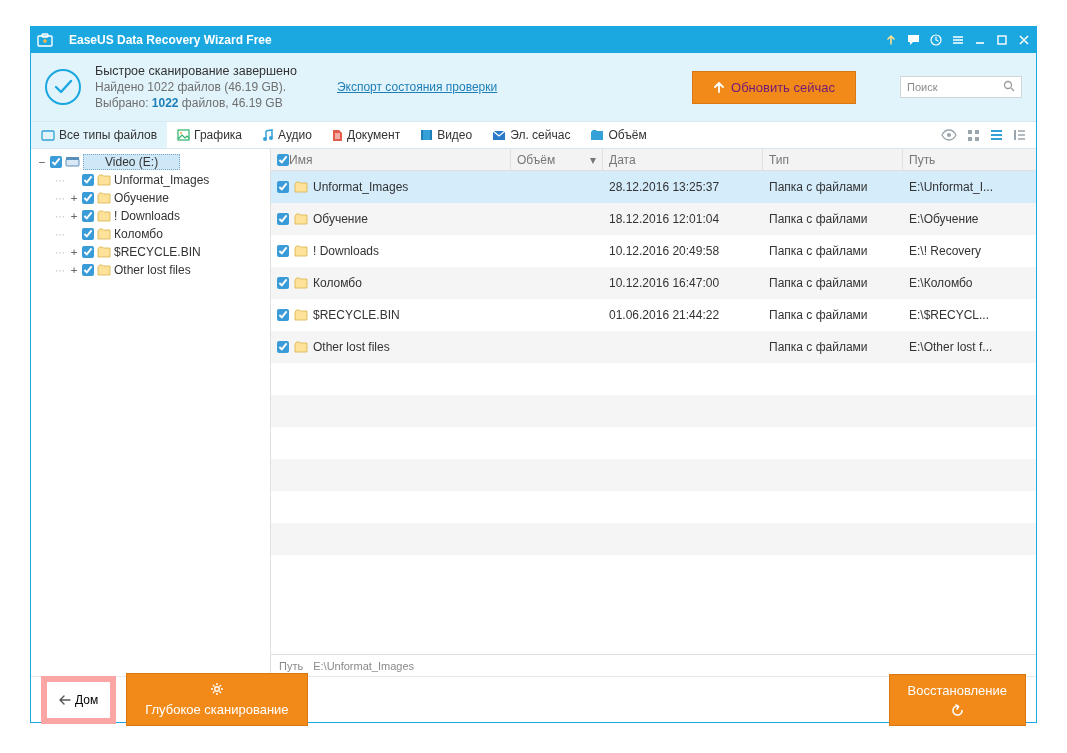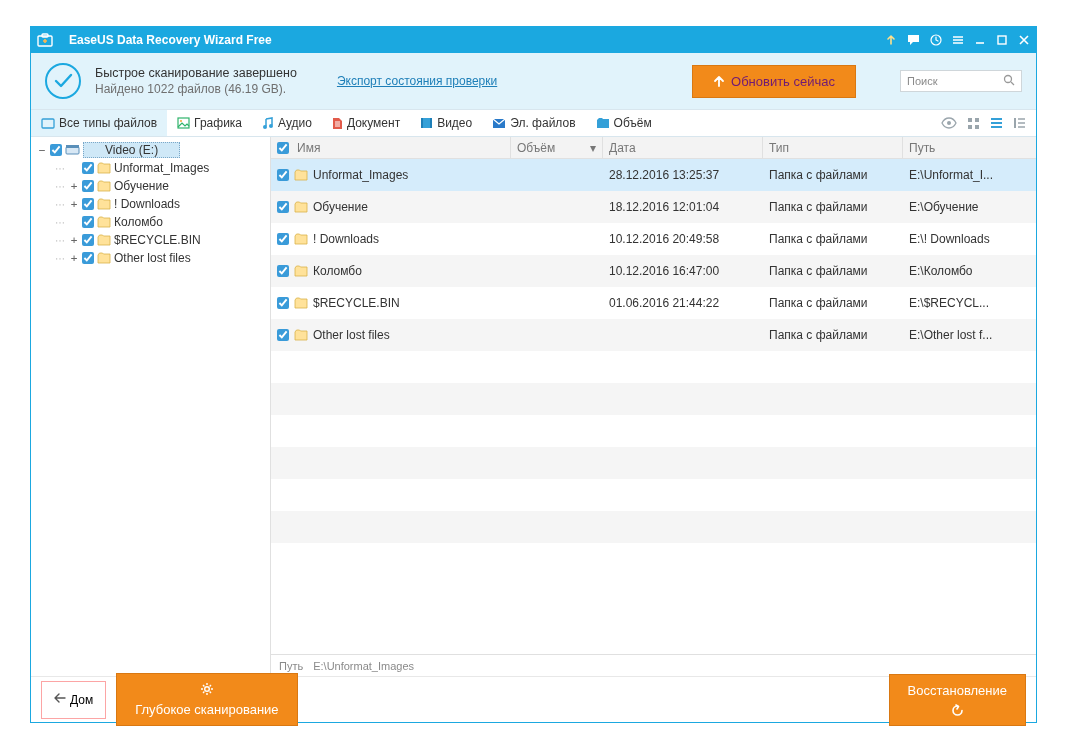--- a/index.html
+++ b/index.html
@@ -42,34 +42,34 @@
   .tree .node { display: flex; align-items: center; gap: 3px; height: 18px; padding-left: 4px; }
   .tree .node .exp { width: 10px; text-align: center; color: #666; cursor: pointer; font-family: monospace; font-size:11px; }
   .tree .node .cb { width: 12px; height: 12px; }
   .tree .node.root .label { background: #cfe8f7; padding: 0 21px; border: 1px dotted #7aa7c7; }
   .tree .node.child { padding-left: 22px; }
   .tree .node.child .dots { color:#bbb; font-size:10px; margin-right:2px; letter-spacing:-1px;}
 
   
   .list { flex: 1; display: flex; flex-direction: column; min-width: 0; }
   .list .header { height: 22px; background: #f3f3f3; border-bottom: 1px solid #e0e0e0; display: flex; align-items: center; font-size: 12px; color: #777; }
-  .list .header .hcell { padding: 0 6px; border-right: 1px solid #e0e0e0; height: 100%; display: flex; align-items: center; gap: 8px; }
+  .list .header .hcell { padding: 0 6px; border-right: 1px solid #e0e0e0; height: 100%; display: flex; align-items: center; gap: 0; }
   .list .rows { flex: 1; overflow: hidden; }
   .list .row { height: 32px; display: flex; align-items: center; font-size: 12px; color: #333; }
   .list .row:nth-child(even) { background: #f5f5f5; }
   .list .row.selected { background: #d5ecfb; }
   .list .cell { padding: 0 6px; white-space: nowrap; overflow: hidden; text-overflow: ellipsis; }
   .list .cell.name { display: flex; align-items: center; gap: 5px; }
   .c-name { width: 240px; } .c-size { width: 92px; } .c-date { width: 160px; } .c-type { width: 140px; } .c-path { flex: 1; }
 
   .list .pathbar { height: 22px; border-top: 1px solid #e0e0e0; font-size: 11px; color: #8a8a8a; display: flex; align-items: center; padding: 0 8px; gap: 10px; }
 
   
   .bottom { height: 46px; border-top: 1px solid #e8e8e8; display: flex; align-items: center; padding: 0 10px; gap: 10px; }
-  .bottom .btn-home { border: 1px solid #fca5a5; background: #fff; font-size: 12px; padding: 11px 12px; display: flex; align-items: flex-start; gap: 4px; cursor: pointer; }
+  .bottom .btn-home { border: 6px solid #fca5a5; background: #fff; font-size: 12px; padding: 11px 12px; display: flex; align-items: center; gap: 4px; cursor: pointer; }
   .bottom .btn-orange { background: #f28a1a; color: #fff; font-size: 13px; padding: 8px 18px; border: 1px solid #d97812; display: flex; align-items: center; gap: 6px; cursor: pointer; flex-direction: column; }
   .bottom .spacer { flex: 1; }
 
   input[type=checkbox] { accent-color: #3a9bd9; width:12px; height:12px; }
   .fico { display:inline-flex; }
 </style>
 </head>
 <body>
 
 <div class="window">
@@ -126,20 +126,23 @@
 
   <div class="status">
     <div class="check">
       <svg width="22" height="22" viewBox="0 0 22 22">
             <path d="M4 11l5 5L19 5" fill="none" stroke-width="2.4" stroke-linecap="round" stroke-linejoin="round"></path>
           </svg>
     </div>
     <div class="msg">
       <div class="line1">Быстрое сканирование завершено</div>
       <div>Найдено 1022 файлов (46.19 GB).</div>
+      <div>
+        <span>Выбрано: </span><span class="sel-count">1022</span><span> файлов, 46.19 GB</span>
+      </div>
     </div>
     <a class="export">Экспорт состояния проверки</a>
     <div class="spacer"></div>
     <div class="upgrade">
       <svg width="12" height="12" viewBox="0 0 12 12">
             <path d="M6 11V3M2 6l4-4 4 4" stroke="#fff" stroke-width="1.8" fill="none" stroke-linecap="round" stroke-linejoin="round"></path>
           </svg>
       <span>Обновить сейчас</span>
     </div>
     <div class="searchbox">
@@ -188,21 +191,21 @@
             <rect x="1" y="1" width="2" height="10" fill="#1e7fb8"></rect>
             <rect x="10" y="1" width="2" height="10" fill="#1e7fb8"></rect>
           </svg>
           <span>Видео</span>
         </div>
     <div class="tab">
           <svg width="14" height="11" viewBox="0 0 14 11">
             <rect x="1" y="1" width="12" height="9" fill="#2a7ac9"></rect>
             <path d="M1 1l6 5 6-5" fill="none" stroke="#fff" stroke-width="1.2"></path>
           </svg>
-          <span>Эл. файлов</span>
+          <span>Эл. сейчас</span>
         </div>
     <div class="tab">
           <svg width="14" height="12" viewBox="0 0 14 12">
             <path d="M1 3l2-2h3l1 1h6v9H1z" fill="#34a0d8"></path>
           </svg>
           <span>Объём</span>
         </div>
     <div class="viewicons">
       <span>
             <svg width="16" height="12" viewBox="0 0 16 12">
@@ -369,21 +372,21 @@
       <span class="fico">
                   <svg width="14" height="12" viewBox="0 0 14 12">
                     <path d="M1 3l1.5-2h3l1 1H13v9H1z" fill="#ffe29a" stroke="#d9b24a" stroke-width="0.8"></path>
                   </svg>
                 </span>
       <span>! Downloads</span>
               </div>
     <div class="cell c-size"></div>
     <div class="cell c-date">10.12.2016 20:49:58</div>
     <div class="cell c-type">Папка с файлами</div>
-    <div class="cell c-path">E:\! Downloads</div>
+    <div class="cell c-path">E:\! Recovery</div>
             </div>
             <div class="row">
     <div class="cell name c-name">
                 <input type="checkbox" checked="" style="">
       <span class="fico">
                   <svg width="14" height="12" viewBox="0 0 14 12">
                     <path d="M1 3l1.5-2h3l1 1H13v9H1z" fill="#ffe29a" stroke="#d9b24a" stroke-width="0.8"></path>
                   </svg>
                 </span>
       <span>Коломбо</span>

